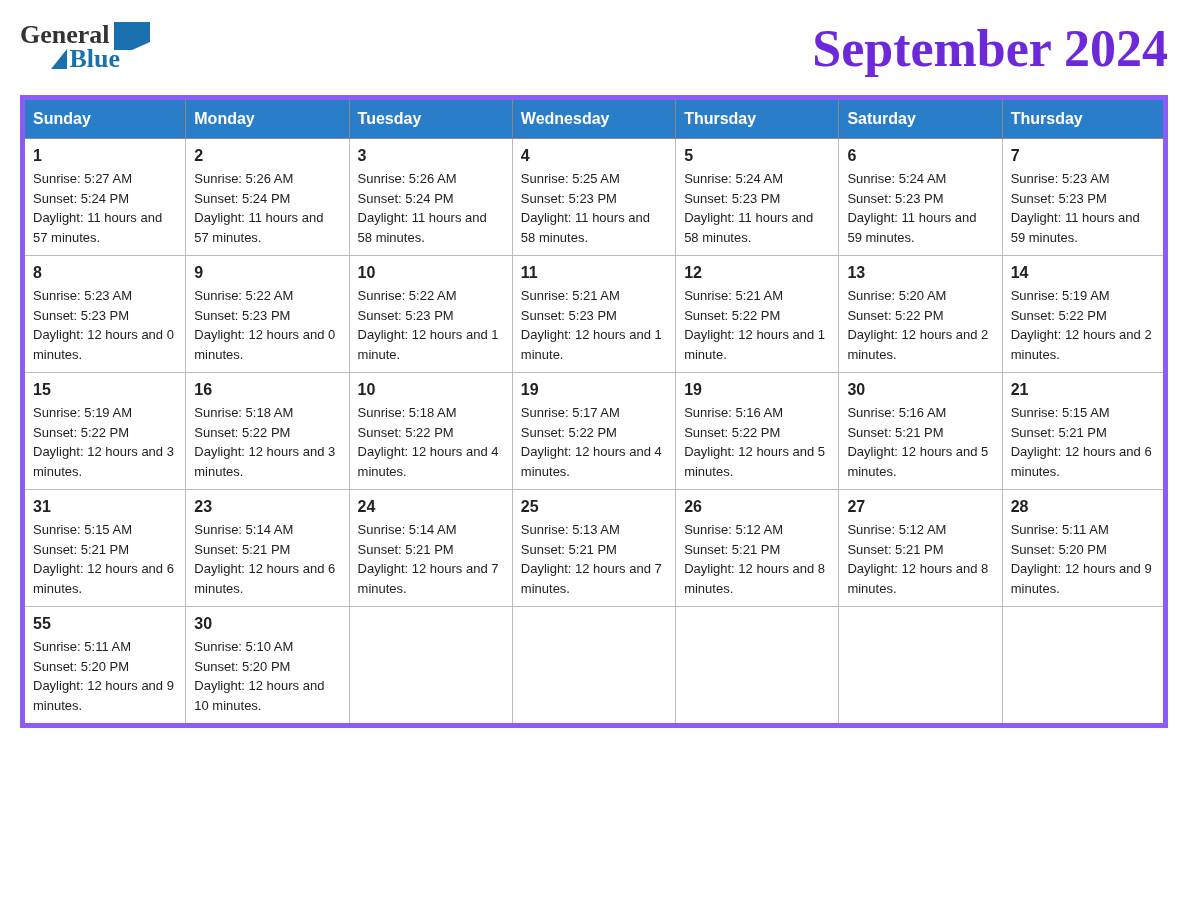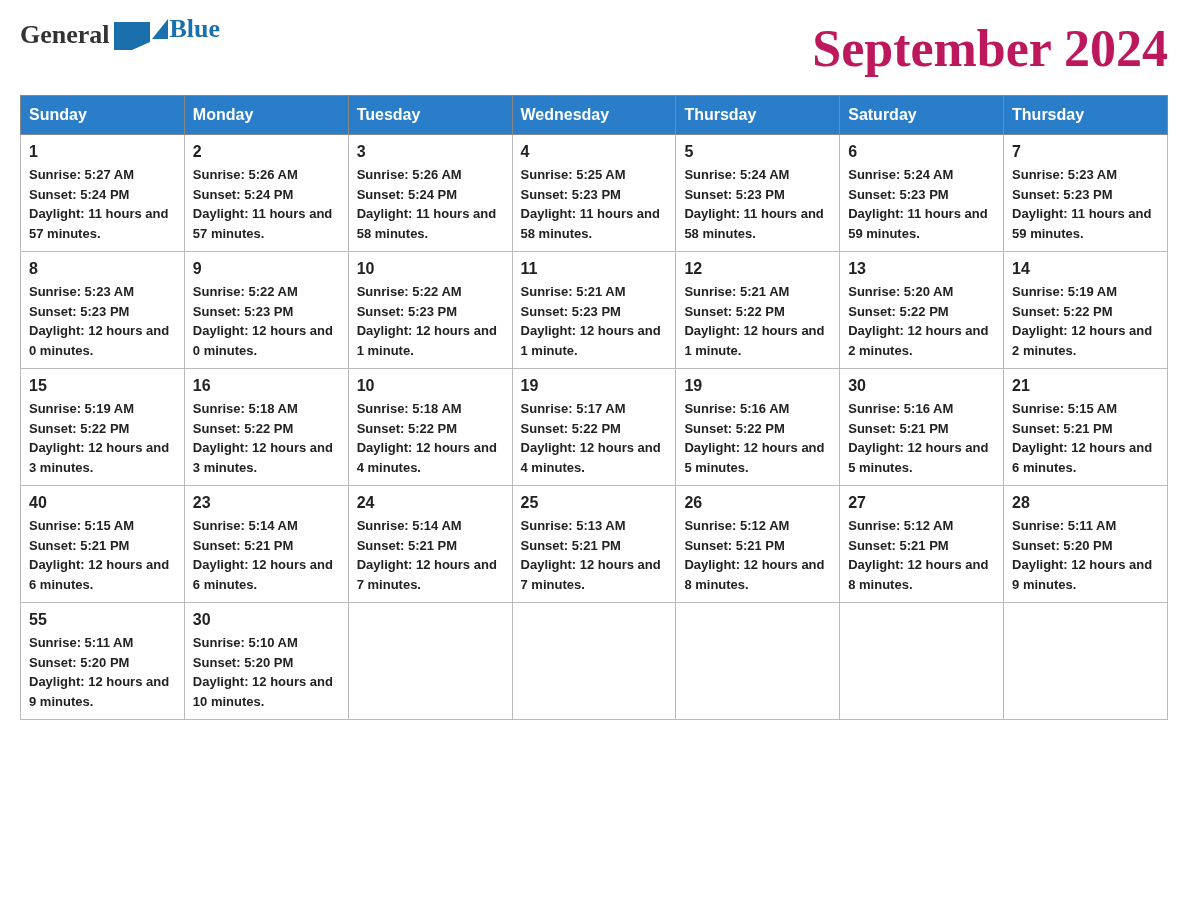--- a/index.html
+++ b/index.html
@@ -11,55 +11,55 @@
       padding: 20px;
     }
     .header-area {
       display: flex;
       justify-content: space-between;
       align-items: flex-start;
       margin-bottom: 18px;
     }
     .logo {
       display: flex;
-      flex-direction: row;
-      align-items: flex-start;
+      flex-direction: column;
+      align-items: center;
     }
     .logo-general {
       font-size: 26px;
       font-weight: bold;
       color: #333;
       font-family: Georgia, serif;
     }
     .logo-blue-word {
       font-size: 26px;
       font-weight: bold;
       color: #1a6fad;
       font-family: Georgia, serif;
     }
     .title-area {
       text-align: right;
     }
     .calendar-title {
       font-size: 52px;
       font-weight: bold;
-      color: #be185d;
+      color: #6d28d9;
       font-family: Georgia, serif;
       line-height: 1.1;
     }
     .calendar-subtitle {
       font-size: 22px;
       color: #333;
       font-family: Georgia, serif;
       margin-top: 4px;
     }
     .calendar-table {
       width: 100%;
       border-collapse: collapse;
-      border: 1px solid #8b5cf6;
+      border: 5px solid #8b5cf6;
       padding-left: 12px;
     }
     .calendar-table th {
       background: #2a7dc9;
       color: #fff;
       font-size: 16px;
       font-weight: bold;
       padding: 10px 8px;
       text-align: left;
       border: 1px solid #888;
@@ -78,21 +78,20 @@
       font-size: 16px;
       font-weight: bold;
       color: #222;
       margin-bottom: 4px;
       display: block;
     }
     .day-info {
       font-size: 13px;
       line-height: 1.5;
       color: #222;
-      font-weight: bold;
     }
     .empty-cell {
       background: #fff;
     }
     .logo-wrapper {
       display: flex;
       align-items: center;
       gap: 0;
     }
   </style>
@@ -304,21 +303,21 @@
         <span class="day-number">21</span>
         <div class="day-info">
           Sunrise: 5:15 AM<br>
           Sunset: 5:21 PM<br>
           Daylight: 12 hours and 6 minutes.
         </div>
       </td>
       </tr>
       <tr>
         <td>
-        <span class="day-number">40</span>
+        <span class="day-number">31</span>
         <div class="day-info">
           Sunrise: 5:15 AM<br>
           Sunset: 5:21 PM<br>
           Daylight: 12 hours and 6 minutes.
         </div>
       </td>
         <td>
         <span class="day-number">23</span>
         <div class="day-info">
           Sunrise: 5:14 AM<br>

